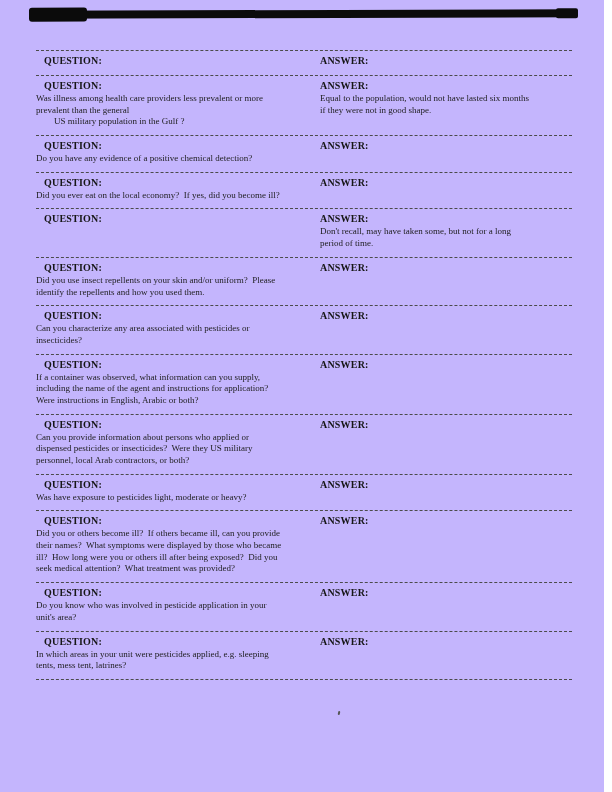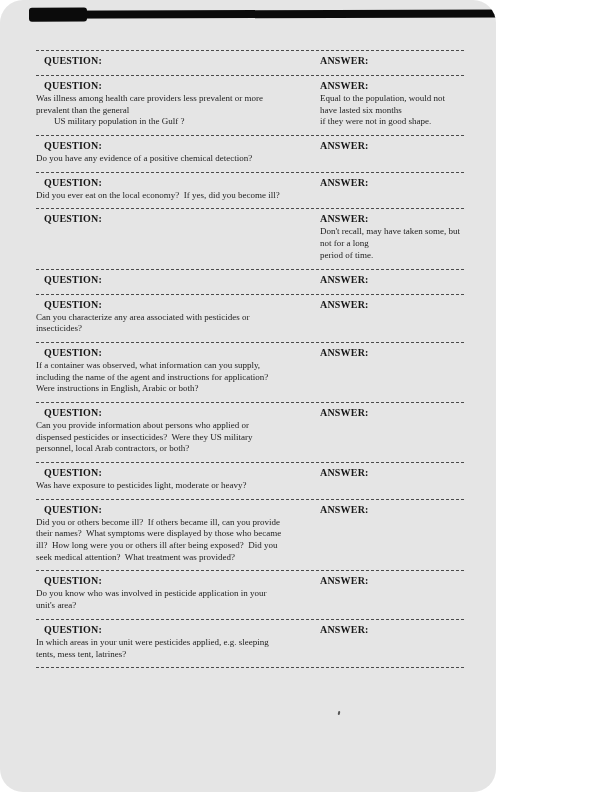--- a/index.html
+++ b/index.html
@@ -1,26 +1,25 @@
 <!DOCTYPE html>
 <html><head>
 <meta charset="utf-8">
 <style>
   * { margin: 0; padding: 0; box-sizing: border-box; }
   html, body { background: #ffffff; }
   body { font-family: "Liberation Serif", serif; }
 
   .page {
     position: relative;
-    width: 496px;
+    width: 604px;
     height: 792px;
-    background: #e5e5e5;
+    background: #c4b5fd;
     color: #161616;
     overflow: hidden;
-    border-radius: 23px;
   }
 
   
   .scan-bar {
     position: absolute;
     top: 10px;
     left: 30px;
     width: 547px;
     height: 8px;
     background: #0b0b0b;
@@ -152,20 +151,22 @@
     <div class="a-cell">
       <div class="qa-label">ANSWER:</div>
       <div class="a-text">Don't recall, may have taken some, but not for a long
 period of time.</div>
     </div>
   </div>
 
   <div class="qa-row">
     <div class="q-cell">
       <div class="qa-label">QUESTION:</div>
+      <div class="q-text">Did you use insect repellents on your skin and/or uniform?  Please
+identify the repellents and how you used them.</div>
     </div>
     <div class="a-cell">
       <div class="qa-label">ANSWER:</div>
       <div class="a-text"></div>
     </div>
   </div>
 
   <div class="qa-row">
     <div class="q-cell">
       <div class="qa-label">QUESTION:</div>

